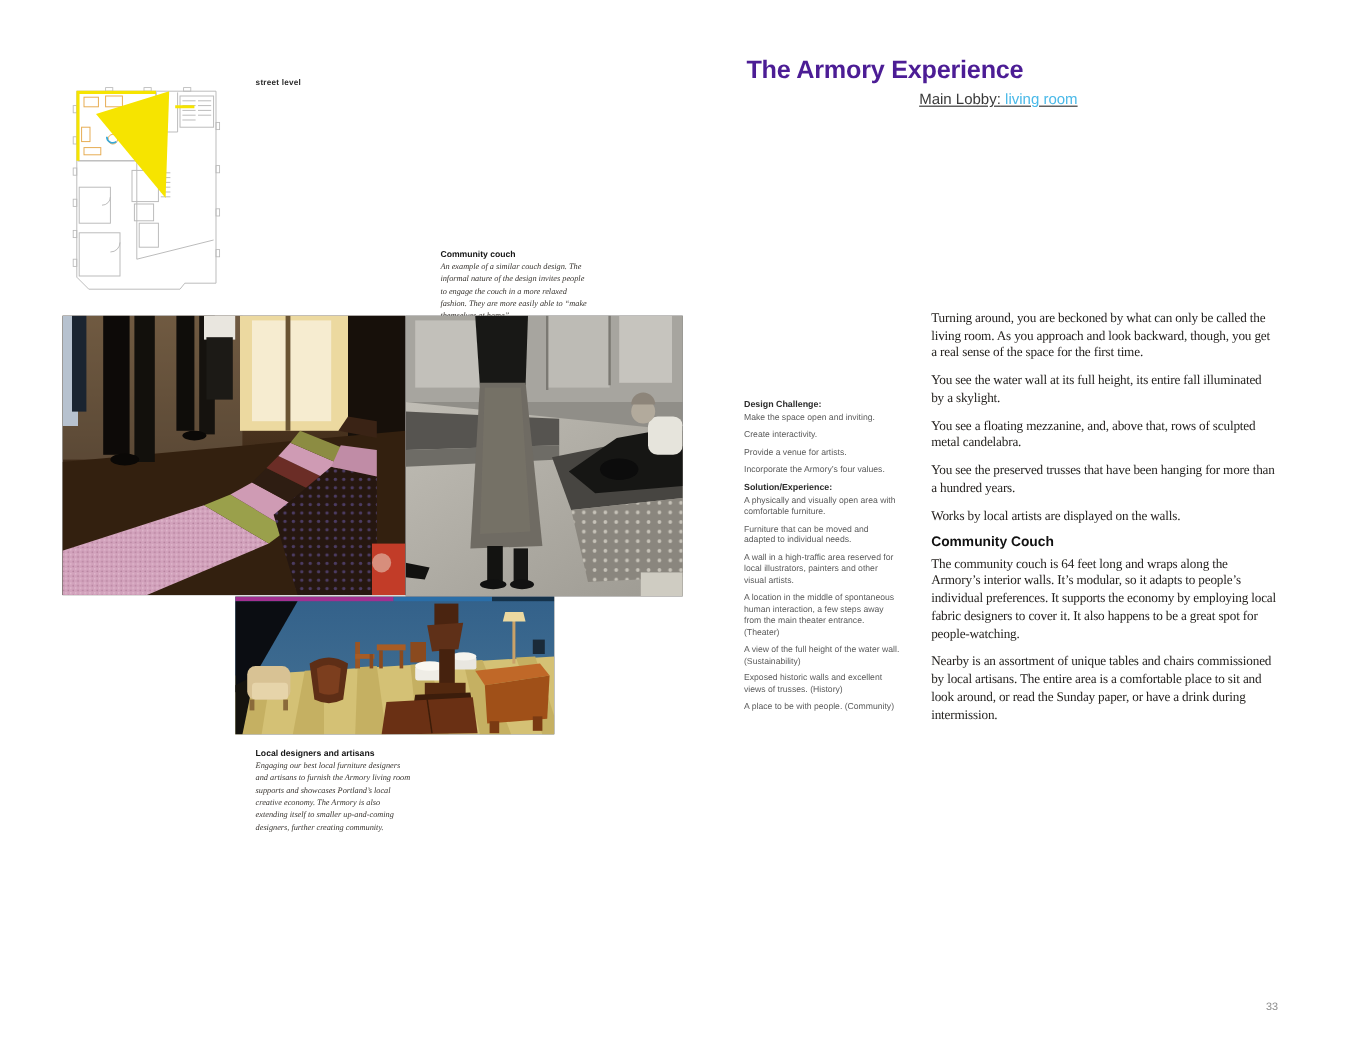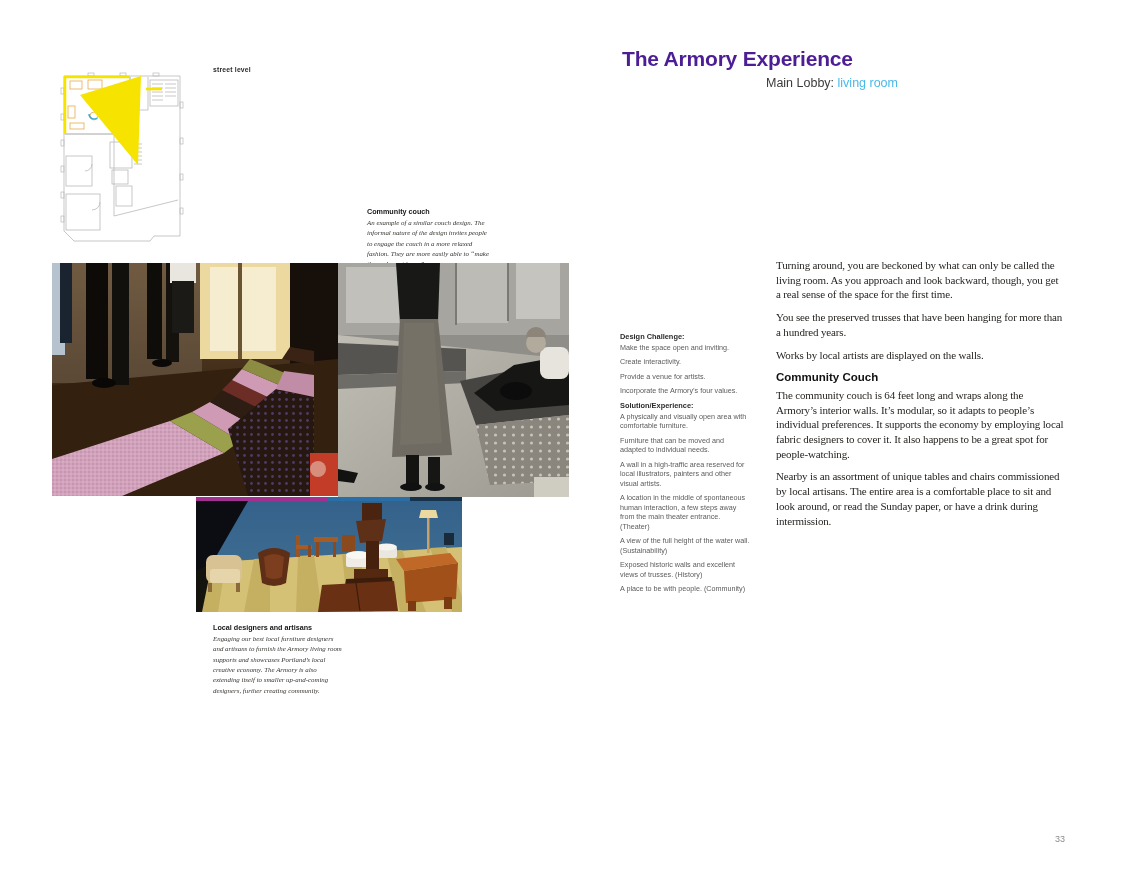--- a/index.html
+++ b/index.html
@@ -29,21 +29,21 @@
   #photo-furniture{left:196px;top:497px;width:266px;height:115px;}
 
   .folio{font-size:9px;color:#8c8c8c;}
   .folio-left{left:57px;top:834px;margin-top:38px;}
   .folio-right{left:1055px;top:834px;}
 
   
   .page-title{
     left:622px;top:47px;font-size:21px;font-weight:bold;color:#4c1d95;letter-spacing:-.2px;
   }
-  .page-subtitle{left:622px;top:76px;width:276px;text-align:right;font-size:12.5px;color:#3a3a3a;}
+  .page-subtitle{left:622px;top:76px;width:276px;text-align:right;font-size:12.5px;color:#3a3a3a;text-decoration:underline;}
   .page-subtitle .hl{color:#4ab9e8;}
 
   .sidebar{left:620px;top:332px;width:131px;font-size:7.2px;line-height:1.32;color:#5b5b5b;}
   .sidebar h4{font-size:7.4px;color:#2c2c2c;margin:0 0 1px 0;font-weight:bold;}
   .sidebar p{margin:0 0 5px 0;}
   .sidebar .tight p{margin:0 0 .5px 0;}
   .sidebar .group{margin-bottom:2px;}
 
   .body-col{
     left:776px;top:258px;width:288px;
@@ -324,20 +324,22 @@
       <p>A wall in a high-traffic area reserved for local illustrators, painters and other visual artists.</p>
       <p>A location in the middle of spontaneous human interaction, a few steps away from the main theater entrance. (Theater)</p>
       <p>A view of the full height of the water wall. (Sustainability)</p>
       <p>Exposed historic walls and excellent views of trusses. (History)</p>
       <p>A place to be with people. (Community)</p>
     </div>
   </div>
 
   <div class="abs body-col">
     <p>Turning around, you are beckoned by what can only be called the living room. As you approach and look backward, though, you get a real sense of the space for the first time.</p>
+    <p>You see the water wall at its full height, its entire fall illuminated by a skylight.</p>
+    <p>You see a floating mezzanine, and, above that, rows of sculpted metal candelabra.</p>
     <p>You see the preserved trusses that have been hanging for more than a hundred years.</p>
     <p>Works by local artists are displayed on the walls.</p>
     <h3>Community Couch</h3>
     <p>The community couch is 64 feet long and wraps along the Armory’s interior walls. It’s modular, so it adapts to people’s individual preferences. It supports the economy by employing local fabric designers to cover it. It also happens to be a great spot for people-watching.</p>
     <p>Nearby is an assortment of unique tables and chairs commissioned by local artisans. The entire area is a comfortable place to sit and look around, or read the Sunday paper, or have a drink during intermission.</p>
   </div>
 
   <div class="abs folio folio-right">33</div>
 
 </div>

